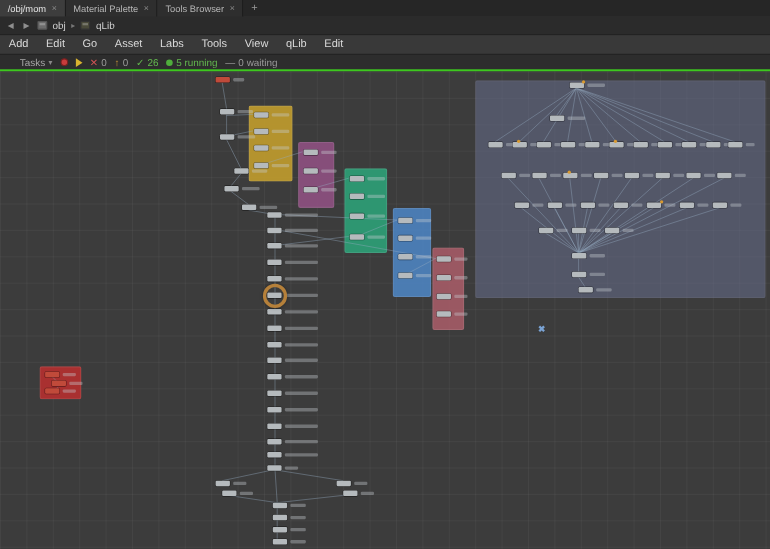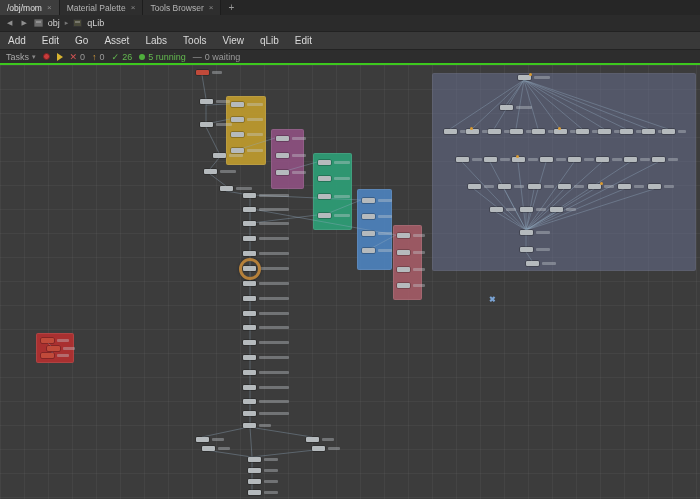--- a/index.html
+++ b/index.html
@@ -19,21 +19,21 @@
   .pathbar { height:17px; background:#2b2b2b; display:flex; align-items:center; gap:5px; padding:0 5px; font-size:9px; color:#d2d2d2; border-bottom:1px solid #222; }
   .navarrow { color:#8f8f8f; font-size:7px; padding:0 2px; }
   .picon { width:9px; height:8px; background:#6d6d6d; border:1px solid #555; border-radius:1px; position:relative; }
   .picon.dark { background:#4a4a3a; border-color:#333; }
   .picon::after { content:""; position:absolute; left:1px; top:1px; right:1px; height:2px; background:rgba(255,255,255,.25); }
   .psep { color:#777; font-size:7px; }
   
   .menubar { height:17px; background:#393939; display:flex; align-items:center; font-size:10px; color:#dadada; }
   .menu-item { padding:0 8px; line-height:17px; }
   
-  .taskbar { height:14px; background:#2d2d2d; display:flex; align-items:center; gap:7px; padding:0 6px; font-size:9px; color:#a8a8a8; border-top:1px solid #232323; }
+  .taskbar { height:14px; background:#2d2d2d; display:flex; align-items:center; gap:7px; padding:0 18px; font-size:9px; color:#a8a8a8; border-top:1px solid #232323; }
   .tchev { color:#8a8a8a; font-size:7px; }
   .reddot { width:7px; height:7px; border-radius:50%; background:#c83c3c; border:1px solid #7a2020; }
   .yellowtri { width:0; height:0; border-left:6px solid #d8b430; border-top:4px solid transparent; border-bottom:4px solid transparent; }
   .t-red { color:#d25454; } .t-orange { color:#d29a3a; } .t-green { color:#63b94f; } .t-gray { color:#9a9a9a; }
   .greendot { width:6px; height:6px; border-radius:50%; background:#4fae3c; }
   .tseg { display:flex; align-items:center; gap:3px; }
   
   .greenline { height:2px; background:#3dc81e; }
   
   .canvas {

